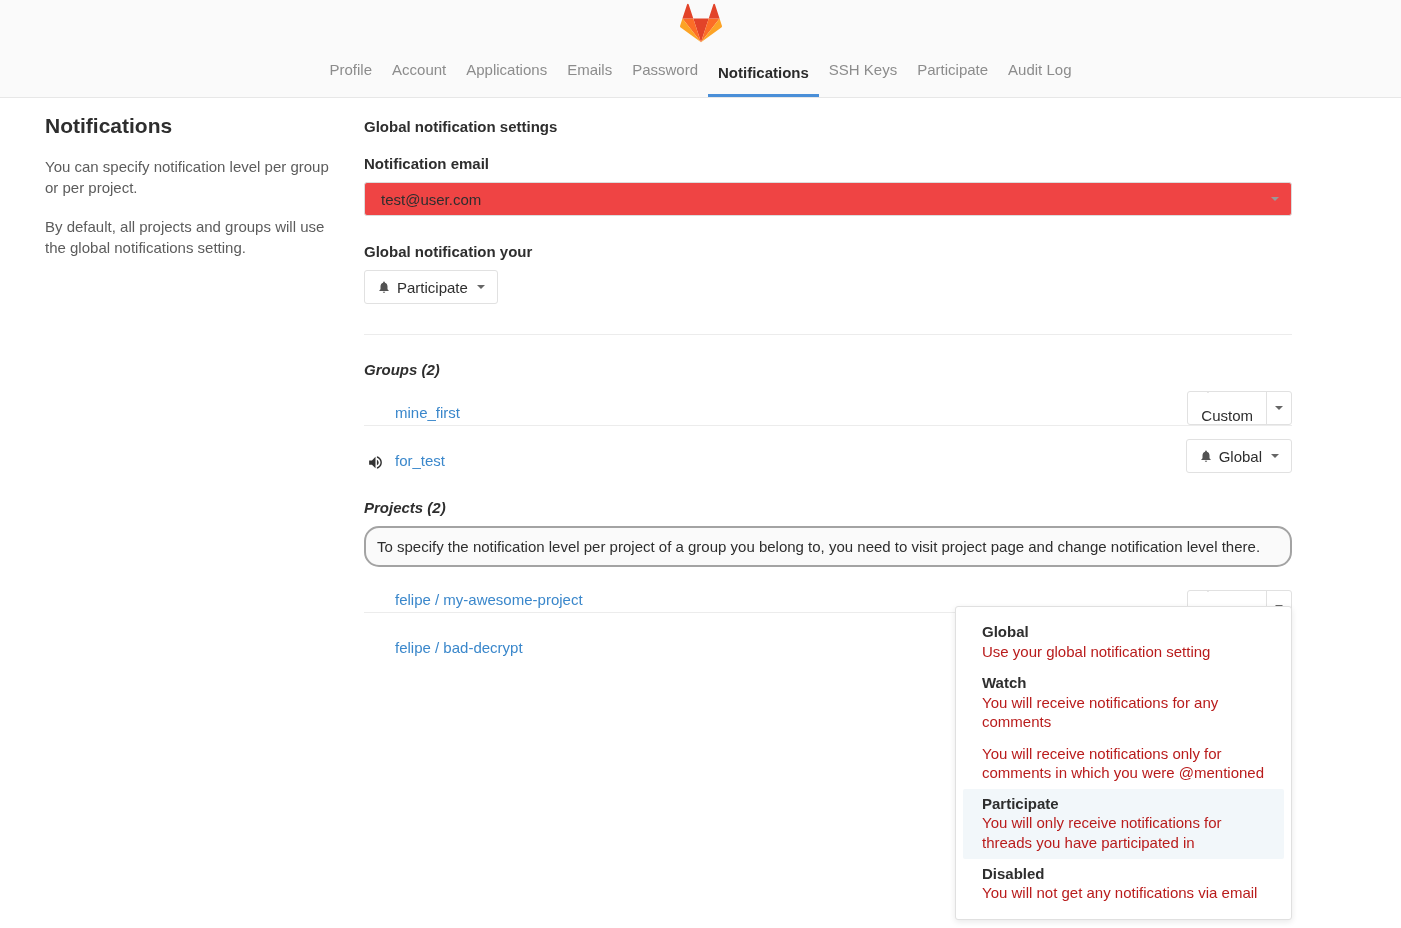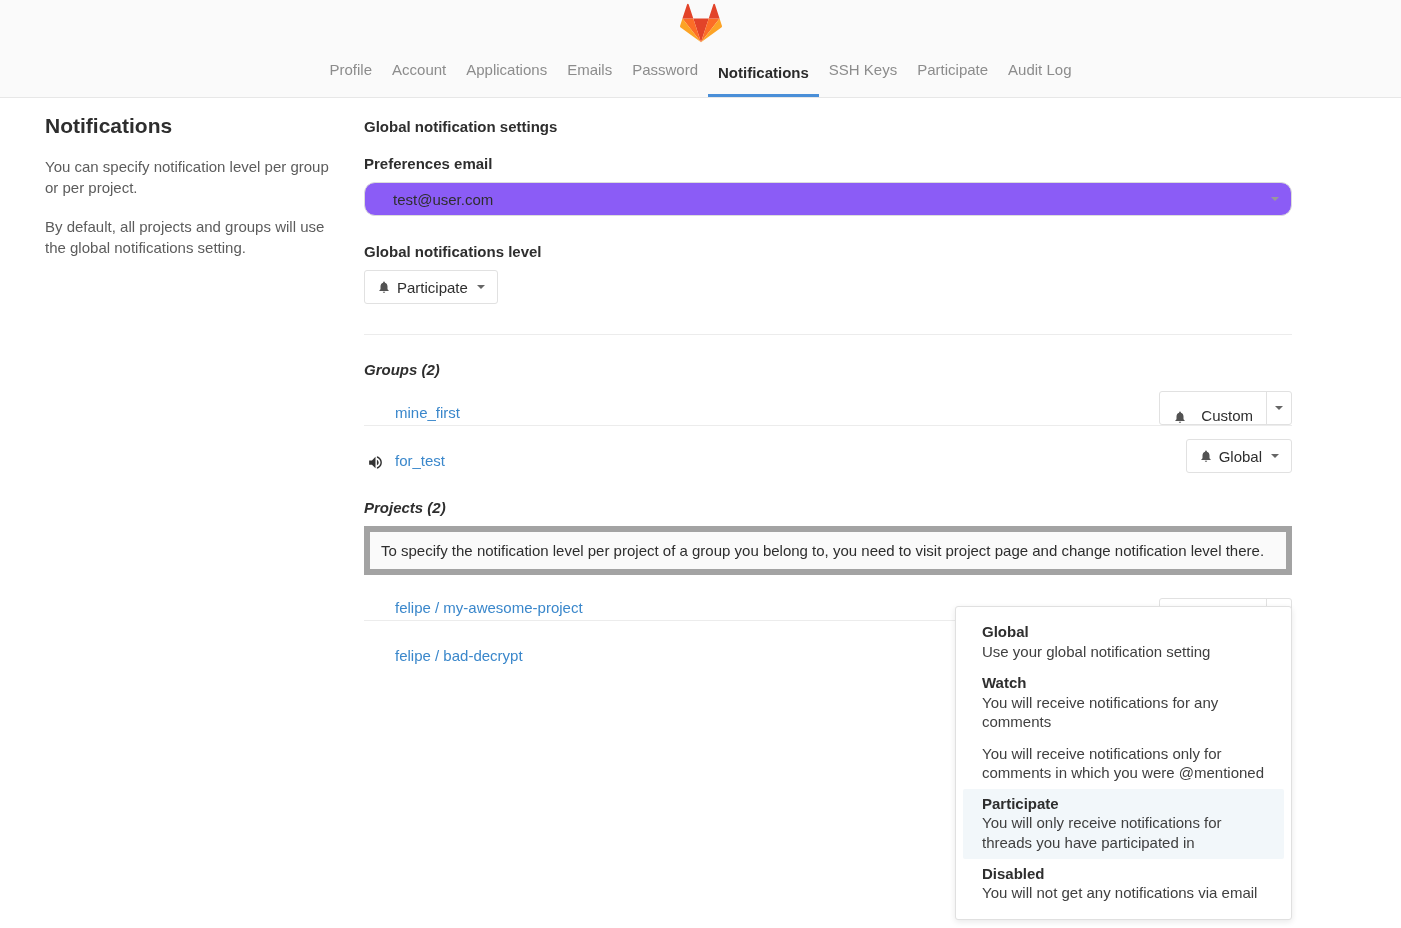--- a/index.html
+++ b/index.html
@@ -18,61 +18,61 @@
   
   .page-body { display:flex; padding:12px 109px 0 45px; }
   .sidebar { width:300px; flex:0 0 300px; margin-right:19px; }
   .sidebar h2 { font-size:21px; font-weight:bold; color:#2e2e2e; margin:4px 0 18px; }
   .sidebar p { font-size:15px; color:#5c5c5c; line-height:1.42; margin-bottom:17px; }
   .main { width:928px; flex:0 0 928px; position:relative; }
 
   
   .section-title { font-size:15px; font-weight:bold; margin:8px 0 20px; }
   .form-label { font-size:15px; font-weight:bold; margin:0 0 10px; }
-  .select-box { position:relative; height:34px; border:1px solid #dcdcdc; border-radius:11px;
-    background:#8b5cf6; display:flex; align-items:center; padding:0 26px 0 28px; cursor:pointer;
+  .select-box { position:relative; height:34px; border:1px solid #dcdcdc; border-radius:3px;
+    background:#ef4444; display:flex; align-items:center; padding:0 26px 0 16px; cursor:pointer;
     margin-bottom:27px; }
   .select-box .caret { position:absolute; right:12px; }
   .caret { width:0; height:0; border-left:4px solid transparent; border-right:4px solid transparent;
     border-top:4px solid #666; display:inline-block; }
   .select-box .caret { border-top-color:#999; }
 
   .btn { display:inline-flex; align-items:center; height:34px; background:#fff;
     border:1px solid #e1e1e1; border-radius:3px; padding:0 12px; font-size:15px;
     color:#2e2e2e; cursor:pointer; gap:6px; white-space:nowrap; }
   .btn .bell { width:14px; height:14px; }
   .btn .caret { margin-left:3px; }
 
   .split-group { display:inline-flex; align-items:stretch; height:34px;
     border:1px solid #e1e1e1; border-radius:3px; background:#fff; }
-  .split-main { display:inline-flex; align-items:flex-end; gap:14px; padding:0 13px;
-    cursor:pointer; font-size:15px; }
+  .split-main { display:inline-flex; align-items:flex-start; gap:14px; padding:0 13px;
+    cursor:pointer; font-size:15px;flex-direction:column; }
   .split-caret { display:inline-flex; align-items:center; justify-content:center;
     width:25px; border-left:1px solid #e1e1e1; cursor:pointer; }
 
   hr.sep { border:0; border-top:1px solid #ececec; margin:30px 0 0; }
   .list-title { font-size:15px; font-weight:bold; margin:26px 0 0;font-style:italic; }
 
   .item-row { position:relative; padding:26px 0 4px; }
   .item-row.bordered { border-bottom:1px solid #ececec; }
   .item-link { color:#3a87cb; text-decoration:none; margin-left:31px; font-size:15px; }
   .row-icon { position:absolute; left:3px; top:28px; width:17px; height:17px; }
   .row-btn { position:absolute; right:0; top:13px; }
 
-  .note-box { border:6px solid #a3a3a3; background:#fafafa; border-radius:0;
+  .note-box { border:2px solid #a3a3a3; background:#fafafa; border-radius:15px;
     padding:10px 11px; font-size:15px; color:#2e2e2e; margin-top:10px; }
 
   
   .dropdown-menu { position:absolute; top:496px; right:0; width:337px; background:#fff;
     border:1px solid #e0e0e0; border-radius:3px; box-shadow:0 2px 6px rgba(0,0,0,.09);
     padding:10px 0; z-index:10; }
   .dd-item { margin:0 7px; padding:6px 19px 7px; border-radius:2px; cursor:pointer; }
   .dd-item.selected { background:#f2f7fa; }
   .dd-title { font-weight:bold; font-size:15px; color:#2e2e2e; line-height:1.25; }
-  .dd-desc { font-size:15px; color:#404040; line-height:1.27; }
+  .dd-desc { font-size:15px; color:#b91c1c; line-height:1.27; }
 </style>
 </head>
 <body>
 
 <div class="header">
   <div class="logo">
     <svg width="42" height="40" viewBox="0 0 210 194" xmlns="http://www.w3.org/2000/svg">
       <path fill="#e24329" d="M105.06 193.66l38.64-118.92H66.42z"></path>
       <path fill="#fc6d26" d="M105.06 193.66L66.42 74.74H12.27z"></path>
       <path fill="#fca326" d="M12.27 74.74L.53 110.87a8 8 0 0 0 2.9 8.94l101.63 73.85z"></path>
@@ -100,27 +100,27 @@
   <div class="sidebar">
     <h2>Notifications</h2>
     <p>You can specify notification level per group or per project.</p>
     <p>By default, all projects and groups will use the global notifications setting.</p>
   </div>
 
   <div class="main">
 
     <h3 class="section-title">Global notification settings</h3>
 
-    <div class="form-label">Preferences email</div>
+    <div class="form-label">Notification email</div>
     <div class="select-box">
       <span>test@user.com</span>
       <span class="caret"></span>
     </div>
 
-    <div class="form-label">Global notifications level</div>
+    <div class="form-label">Global notification your</div>
     <button class="btn">
       <svg class="bell" viewBox="0 0 24 24">
           <path fill="#525252" d="M12 22c1.1 0 2-.9 2-2h-4c0 1.1.9 2 2 2zm6-6v-5c0-3.07-1.64-5.64-4.5-6.32V4c0-.83-.67-1.5-1.5-1.5s-1.5.67-1.5 1.5v.68C7.64 5.36 6 7.92 6 11v5l-2 2v1h16v-1l-2-2z"></path>
         </svg>
       <span>Participate</span>
       <span class="caret"></span>
     </button>
 
     <hr class="sep">
 

